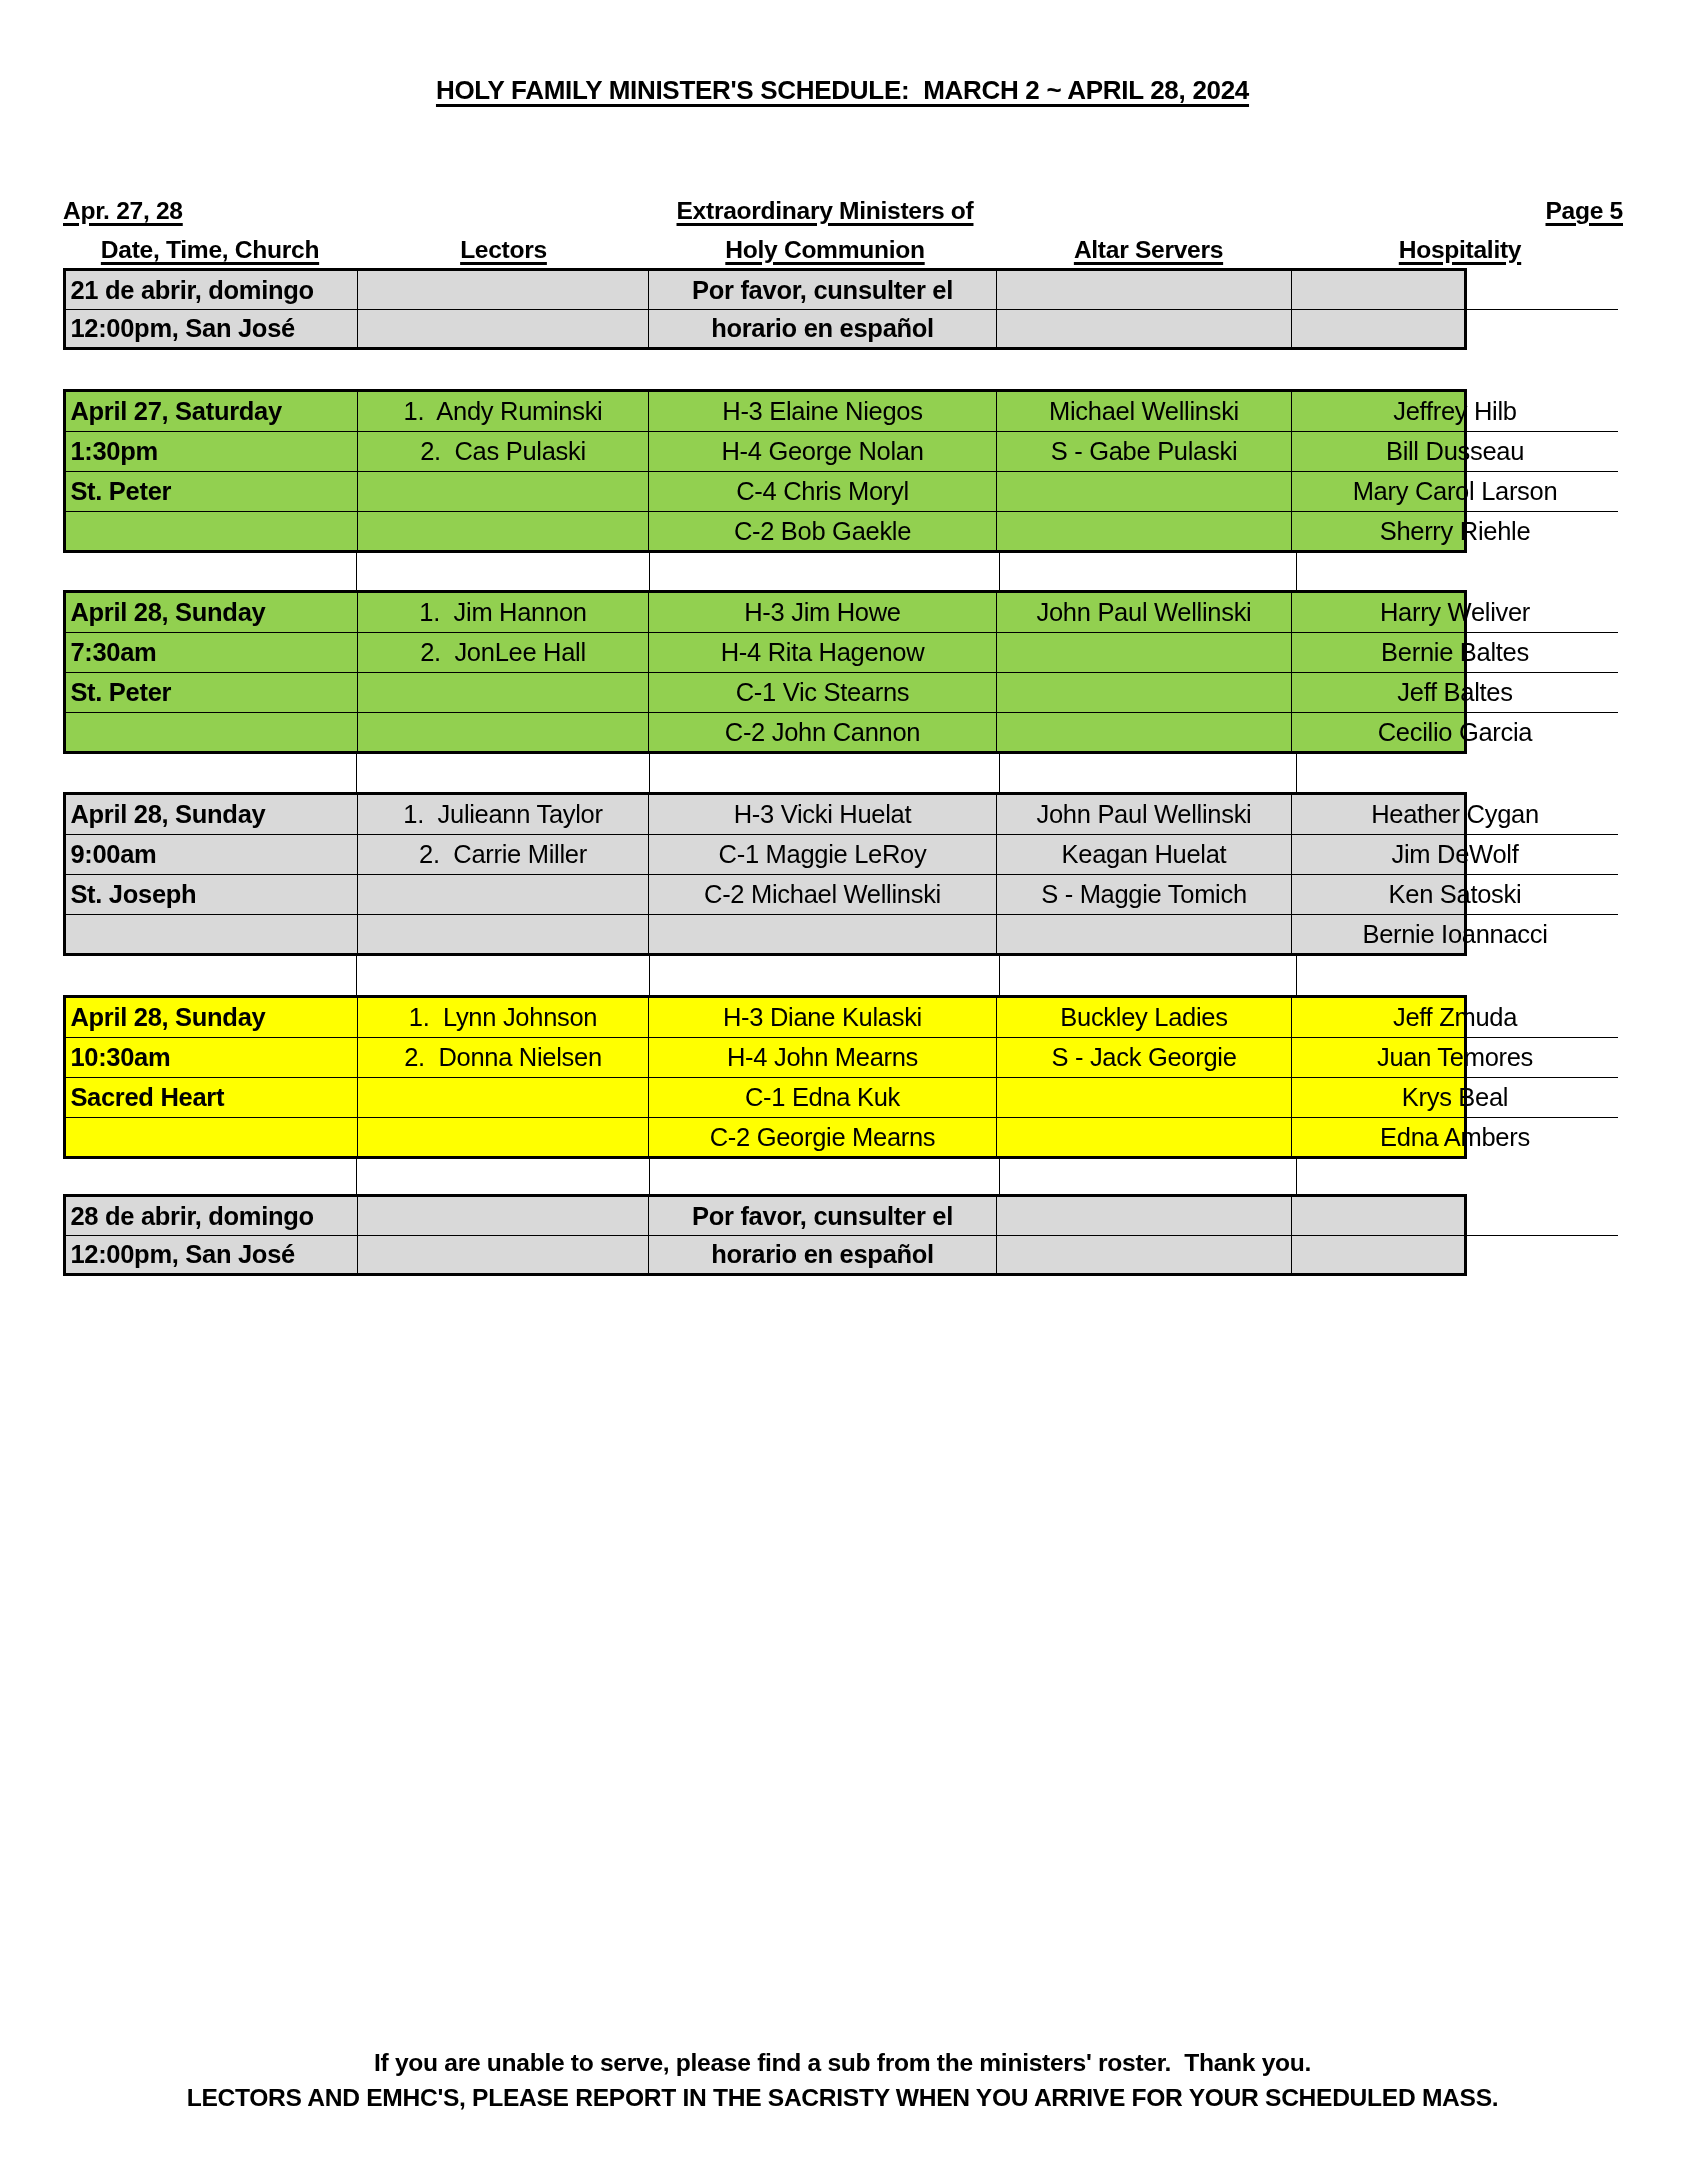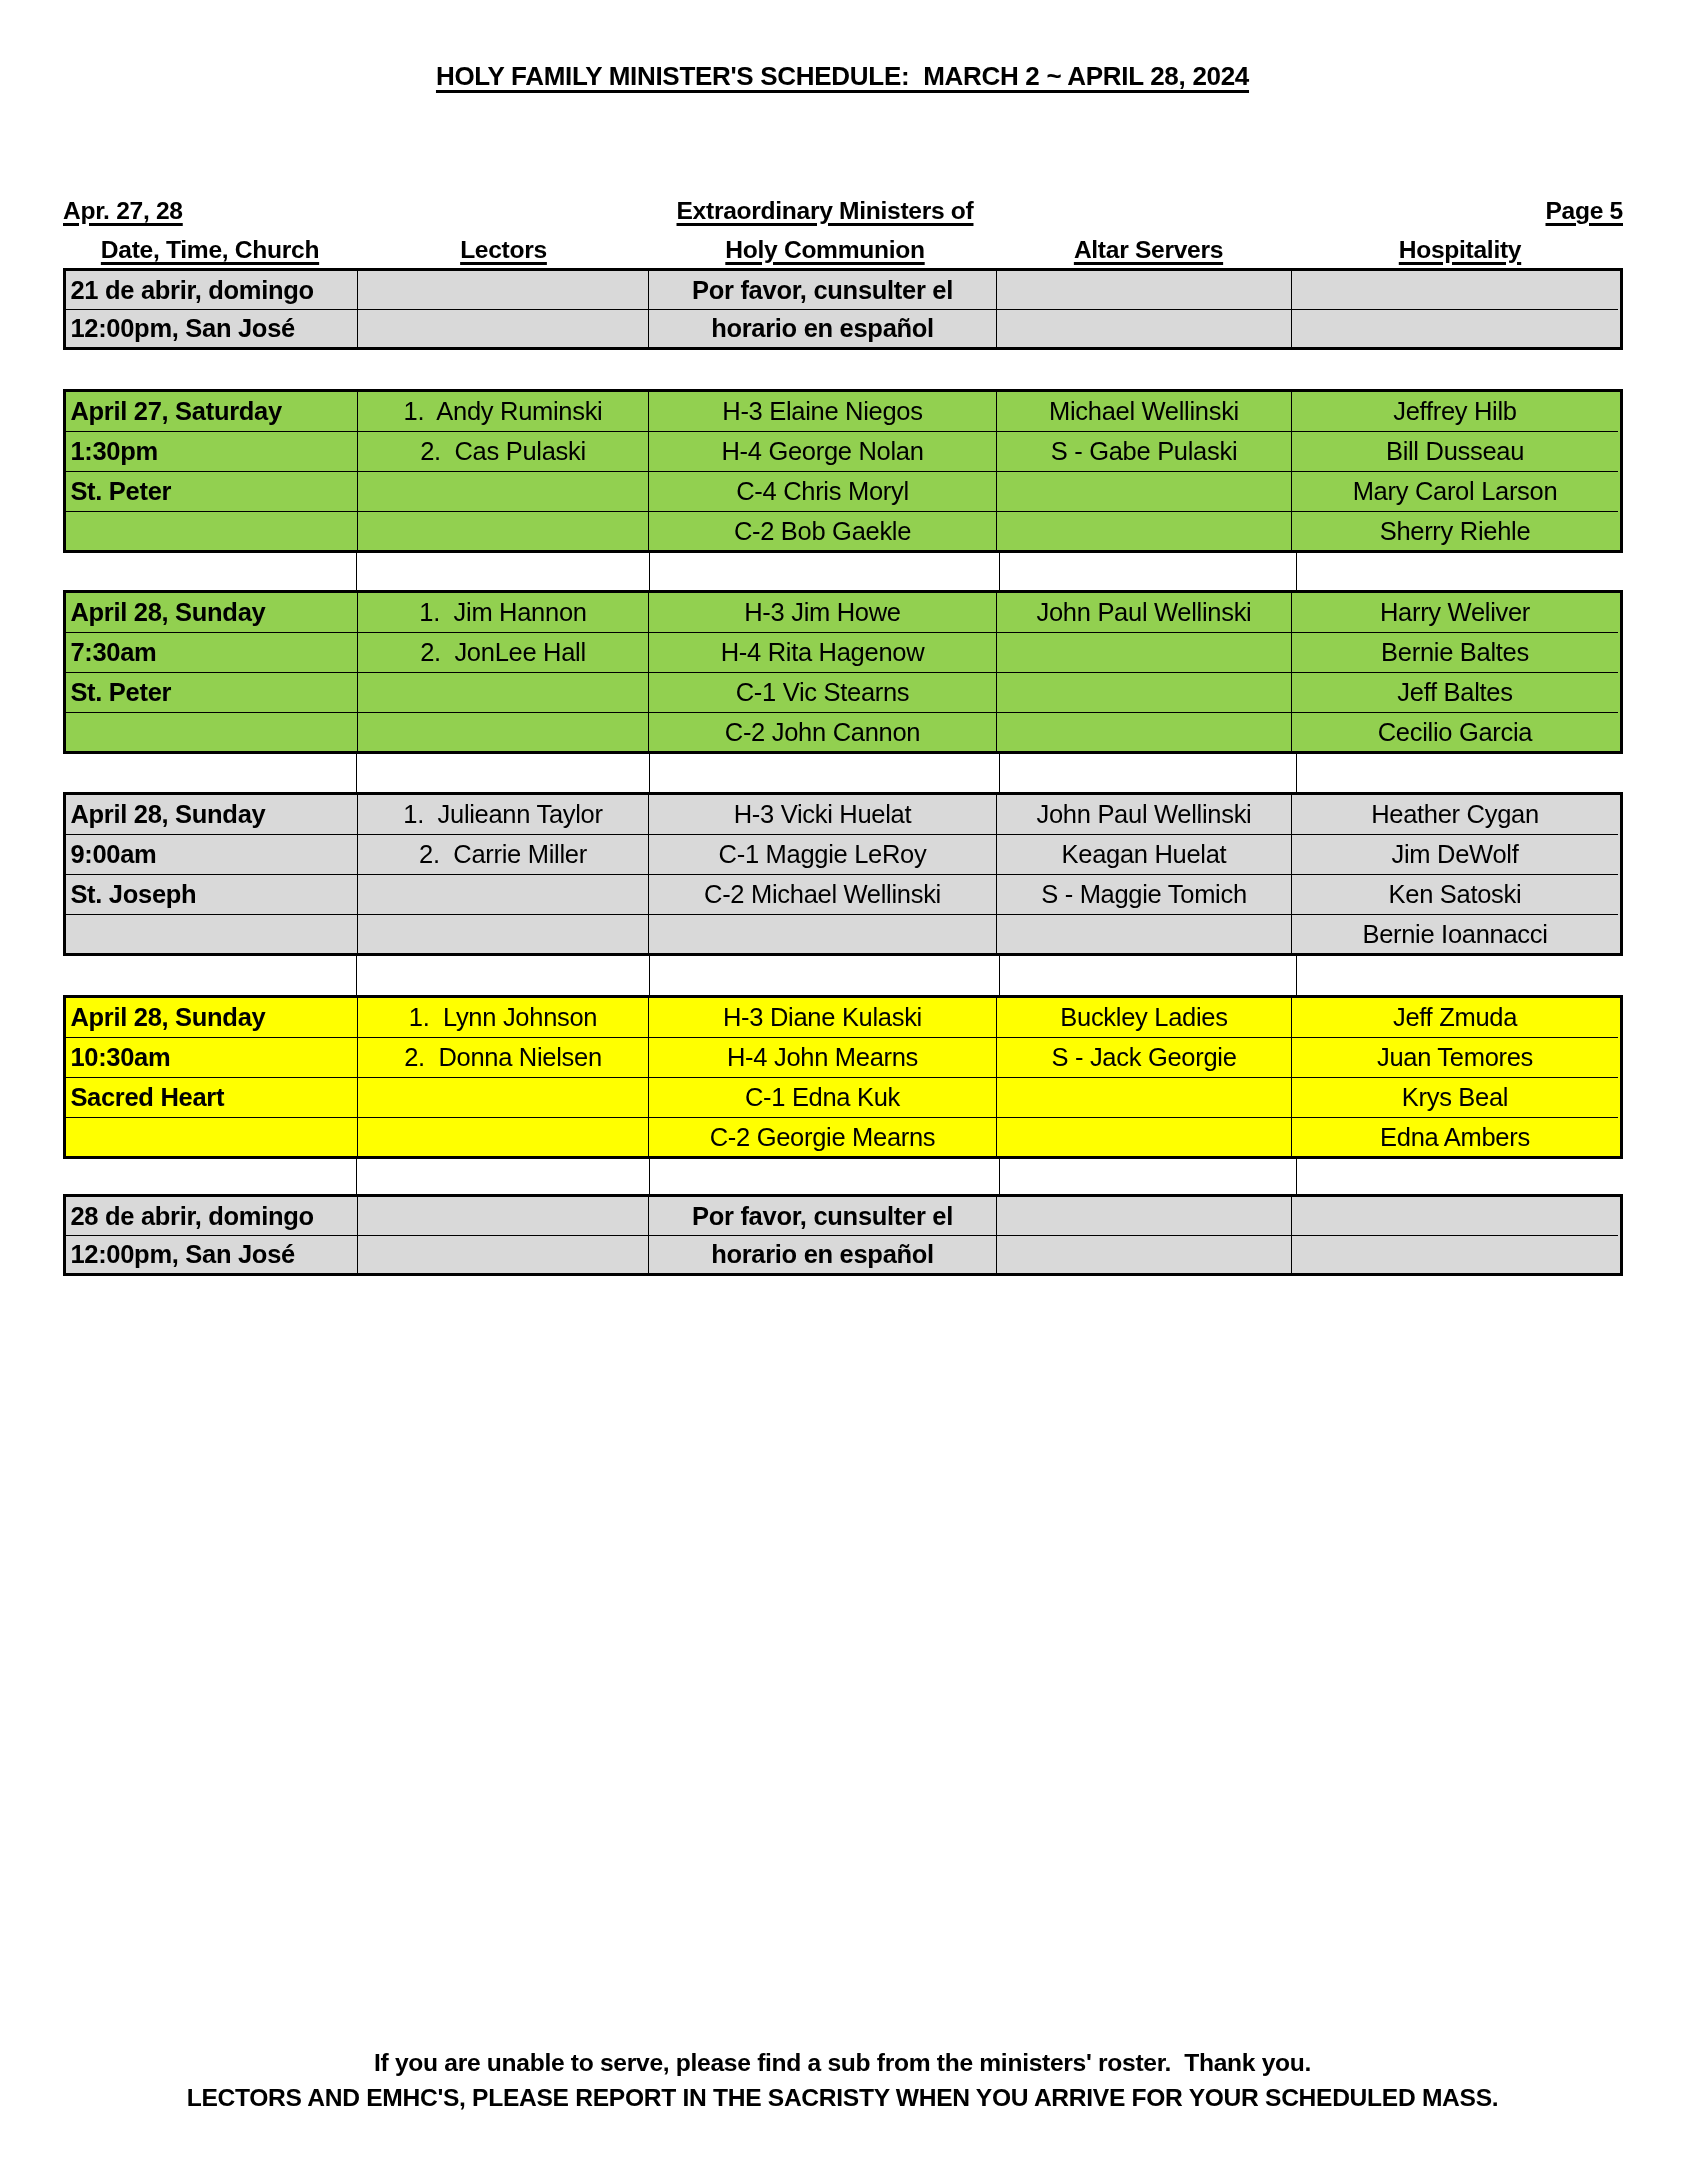--- a/index.html
+++ b/index.html
@@ -1,33 +1,33 @@
 <!DOCTYPE html>
 <html style="font-size:14px"><head>
 <meta charset="utf-8">
 <style>
   html,body{margin:0;padding:0;background:#ffffff;}
   .page{position:relative;width:1685px;height:2181px;background:#ffffff;
         font-family:"Liberation Sans",sans-serif;color:#000;overflow:hidden;}
 
-  .title{position:absolute;top:61px;left:0;width:100%;text-align:center;
+  .title{position:absolute;top:75px;left:0;width:100%;text-align:center;
          font-size:26px;font-weight:bold;white-space:pre;letter-spacing:-0.3px;
          text-decoration:underline;text-decoration-thickness:2.6px;text-underline-offset:5.3px;}
 
   .hdr{position:absolute;left:63px;width:1560px;display:grid;
        grid-template-columns:294px 293px 350px 297px 326px;}
   .hdr1{top:197px;}
   .hdr2{top:236px;}
   .hlabel{font-size:24.6px;font-weight:bold;white-space:pre;letter-spacing:-0.3px;
           text-decoration:underline;text-decoration-thickness:2.6px;text-underline-offset:4.4px;}
   .ta-l{text-align:left}.ta-c{text-align:center}.ta-r{text-align:right}
 
   .tables{position:absolute;left:63px;top:268px;width:1560px;}
   .block{display:grid;grid-template-columns:292px 291px 348px 295px 326px;
-         width:1560px;box-sizing:border-box;border:3.5px solid #000;}
+         width:1404px;box-sizing:border-box;border:3.5px solid #000;}
   .cell{box-sizing:border-box;height:40px;display:flex;align-items:center;justify-content:center;
         border-right:1.8px solid #000;border-bottom:1.8px solid #000;
         font-size:25.5px;white-space:pre;overflow:hidden;letter-spacing:-0.3px;}
   .cell.c0{justify-content:flex-start;font-weight:bold;padding-left:4.4px;}
   .cell:nth-child(5n){border-right:none;}
   .cell.lastrow{border-bottom:none;height:38px;}
   .es .cell{height:39px;}
   .es .cell.lastrow{height:37px;}
   .es .cell.c2{font-weight:bold;}
 

